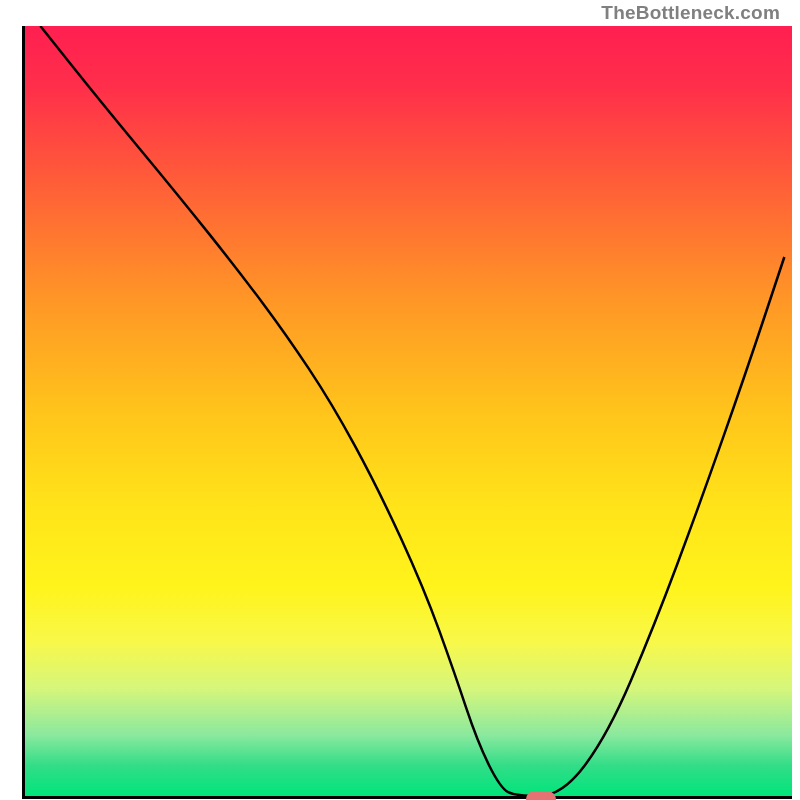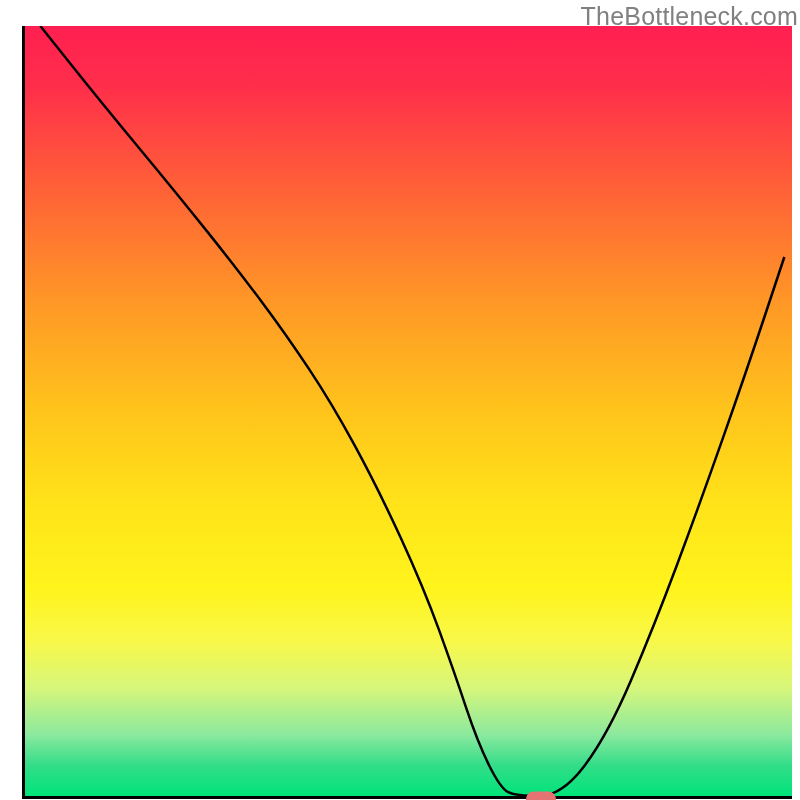--- a/index.html
+++ b/index.html
@@ -12,23 +12,23 @@
     background: #fff;
   }
   .chart-wrap {
     position: relative;
     width: 800px;
     height: 800px;
   }
   .attribution {
     position: absolute;
     top: 2px;
-    right: 2px;
-    font-size: 25px;
-    font-weight: 400;
+    right: 20px;
+    font-size: 19px;
+    font-weight: 700;
     color: #808080;
     letter-spacing: 0.2px;
     z-index: 3;
   }
   .plot-box {
     position: absolute;
     left: 22px;
     top: 26px;
     width: 770px;
     height: 773px;

